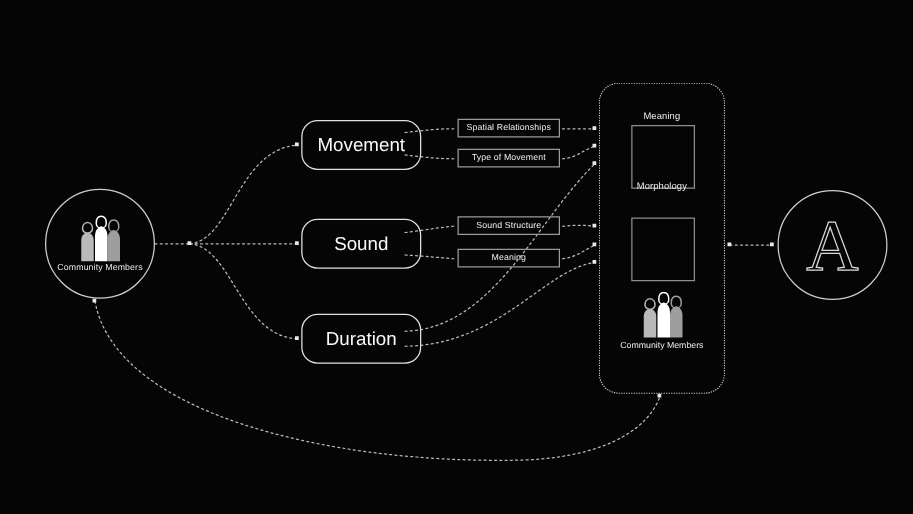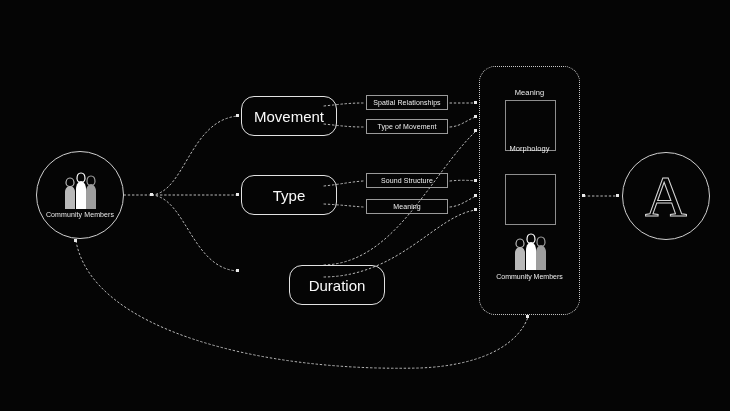--- a/index.html
+++ b/index.html
@@ -63,21 +63,21 @@
   .pill {
     border: 1px solid #e2e2e2;
     border-radius: 13px;
     font-size: 15px;
     color: #fafafa;
     width: 96px;
     height: 40px;
   }
   #node-movement { left: 241px; top: 96px; }
   #node-sound    { left: 241px; top: 175px; }
-  #node-duration { left: 241px; top: 265px; margin-left: 48px; }
+  #node-duration { left: 241px; top: 251px; }
   
   .chip {
     border: 1px solid #9a9a9a;
     font-size: 7px;
     color: #f0f0f0;
     width: 82px;
     height: 15px;
     letter-spacing: 0.1px;
   }
   #chip-spatial  { left: 366px; top: 95px; }
@@ -189,21 +189,21 @@
         <path d="M34,4 C37,4 38,7 38,9.5 C38,12 36,13.5 34,13.5 C32,13.5 30,12 30,9.5 C30,7 31,4 34,4 Z" fill="none" stroke="#9e9e9e" stroke-width="1.2"></path>
       </g>
     </svg>
     <span class="circle-caption">Community Members</span>
   </div>
 
   <div class="node pill" id="node-movement">
     <span>Movement</span>
   </div>
   <div class="node pill" id="node-sound">
-    <span>Type</span>
+    <span>Sound</span>
   </div>
   <div class="node pill" id="node-duration">
     <span>Duration</span>
   </div>
 
   <div class="node chip" id="chip-spatial">
     <span>Spatial Relationships</span>
   </div>
   <div class="node chip" id="chip-typemove">
     <span>Type of Movement</span>

